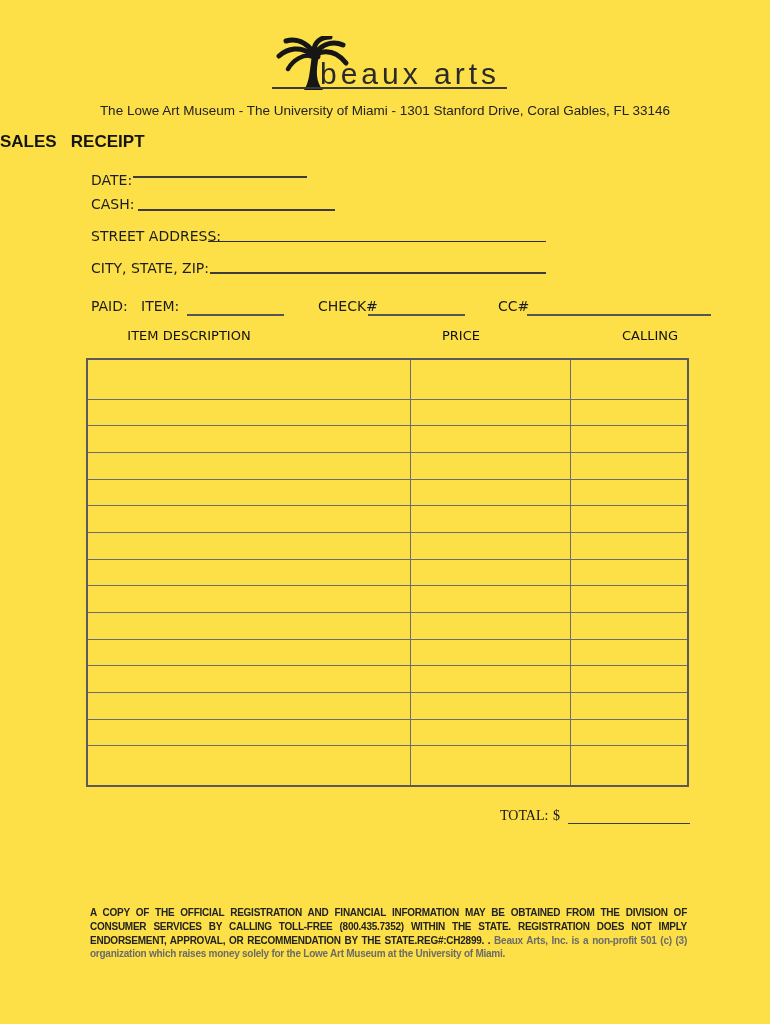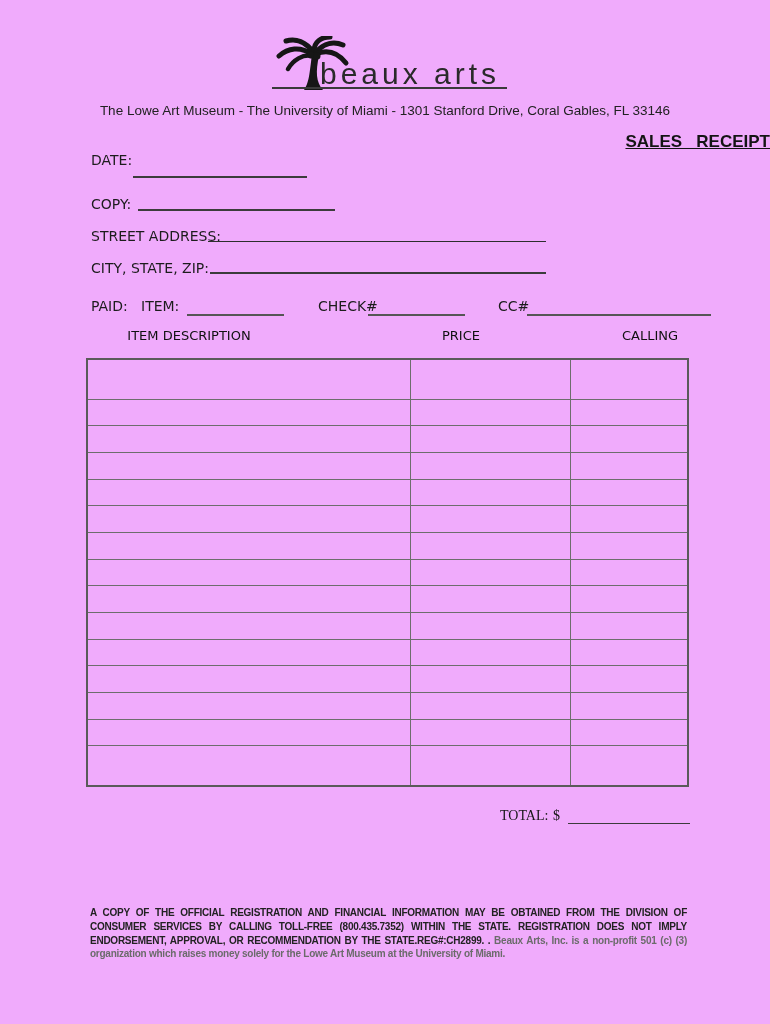--- a/index.html
+++ b/index.html
@@ -1,19 +1,19 @@
 <!DOCTYPE html>
 <html><head>
 <meta charset="utf-8">
 <style>
   html,body{margin:0;padding:0;background:#ffffff;}
   .page{
     position:relative;
     width:770px;height:1024px;
-    background:#f0abfc;
+    background:#fde047;
     font-family:"DejaVu Sans",sans-serif;
     color:#1c1c1c;
     overflow:hidden;
   }
   .abs{position:absolute;}
   
   .brand{
     font-family:"Liberation Sans",sans-serif;
     font-weight:300;
     font-size:30px;
@@ -22,25 +22,24 @@
     white-space:nowrap;
   }
   .logo-underline{height:0;border-top:2.5px solid #3a3a3a;}
   
   .address{
     width:770px;text-align:center;
     font-family:"Liberation Sans",sans-serif;
     font-size:13.5px;color:#222;
   }
   .doc-title{
-    width:770px;text-align:right;
+    width:770px;text-align:left;
     font-family:"Liberation Sans",sans-serif;
     font-weight:bold;font-size:17px;color:#141414;
     white-space:pre;
-    text-decoration:underline;
   }
   
   .lbl{
     font-family:"DejaVu Sans",sans-serif;
     font-size:14px;color:#1c1c1c;white-space:nowrap;
   }
   .line{height:0;border-top:2px solid #3c3c3c;}
   .thin-line{height:0;border-top:1.5px solid #2e2e2e;}
   
   .col-head{
@@ -91,24 +90,24 @@
       <circle cx="35" cy="19" r="3.5"></circle>
       <circle cx="41" cy="20" r="3.5"></circle>
     </g>
   </svg>
   <span class="abs brand" style="left:320px;top:57px;">beaux arts</span>
   <div class="abs logo-underline" style="left:272px;top:87px;width:235px;"></div>
 
   <div class="abs address" style="top:103px;">The Lowe Art Museum - The University of Miami - 1301 Stanford Drive, Coral Gables, FL 33146</div>
   <div class="abs doc-title" style="top:132px;">SALES   RECEIPT</div>
 
-  <span class="abs lbl" style="left:91px;top:152px;">DATE:</span>
+  <span class="abs lbl" style="left:91px;top:172px;">DATE:</span>
   <div class="abs line" style="left:133px;top:176px;width:174px;"></div>
 
-  <span class="abs lbl" style="left:91px;top:196px;">COPY:</span>
+  <span class="abs lbl" style="left:91px;top:196px;">CASH:</span>
   <div class="abs line" style="left:138px;top:209px;width:197px;"></div>
 
   <span class="abs lbl" style="left:91px;top:228px;">STREET ADDRESS:</span>
   <div class="abs thin-line" style="left:208px;top:241px;width:338px;"></div>
 
   <span class="abs lbl" style="left:91px;top:260px;">CITY, STATE, ZIP:</span>
   <div class="abs line" style="left:210px;top:272px;width:336px;"></div>
 
   <span class="abs lbl" style="left:91px;top:298px;">PAID:</span>
   <span class="abs lbl" style="left:141px;top:298px;">ITEM:</span>

